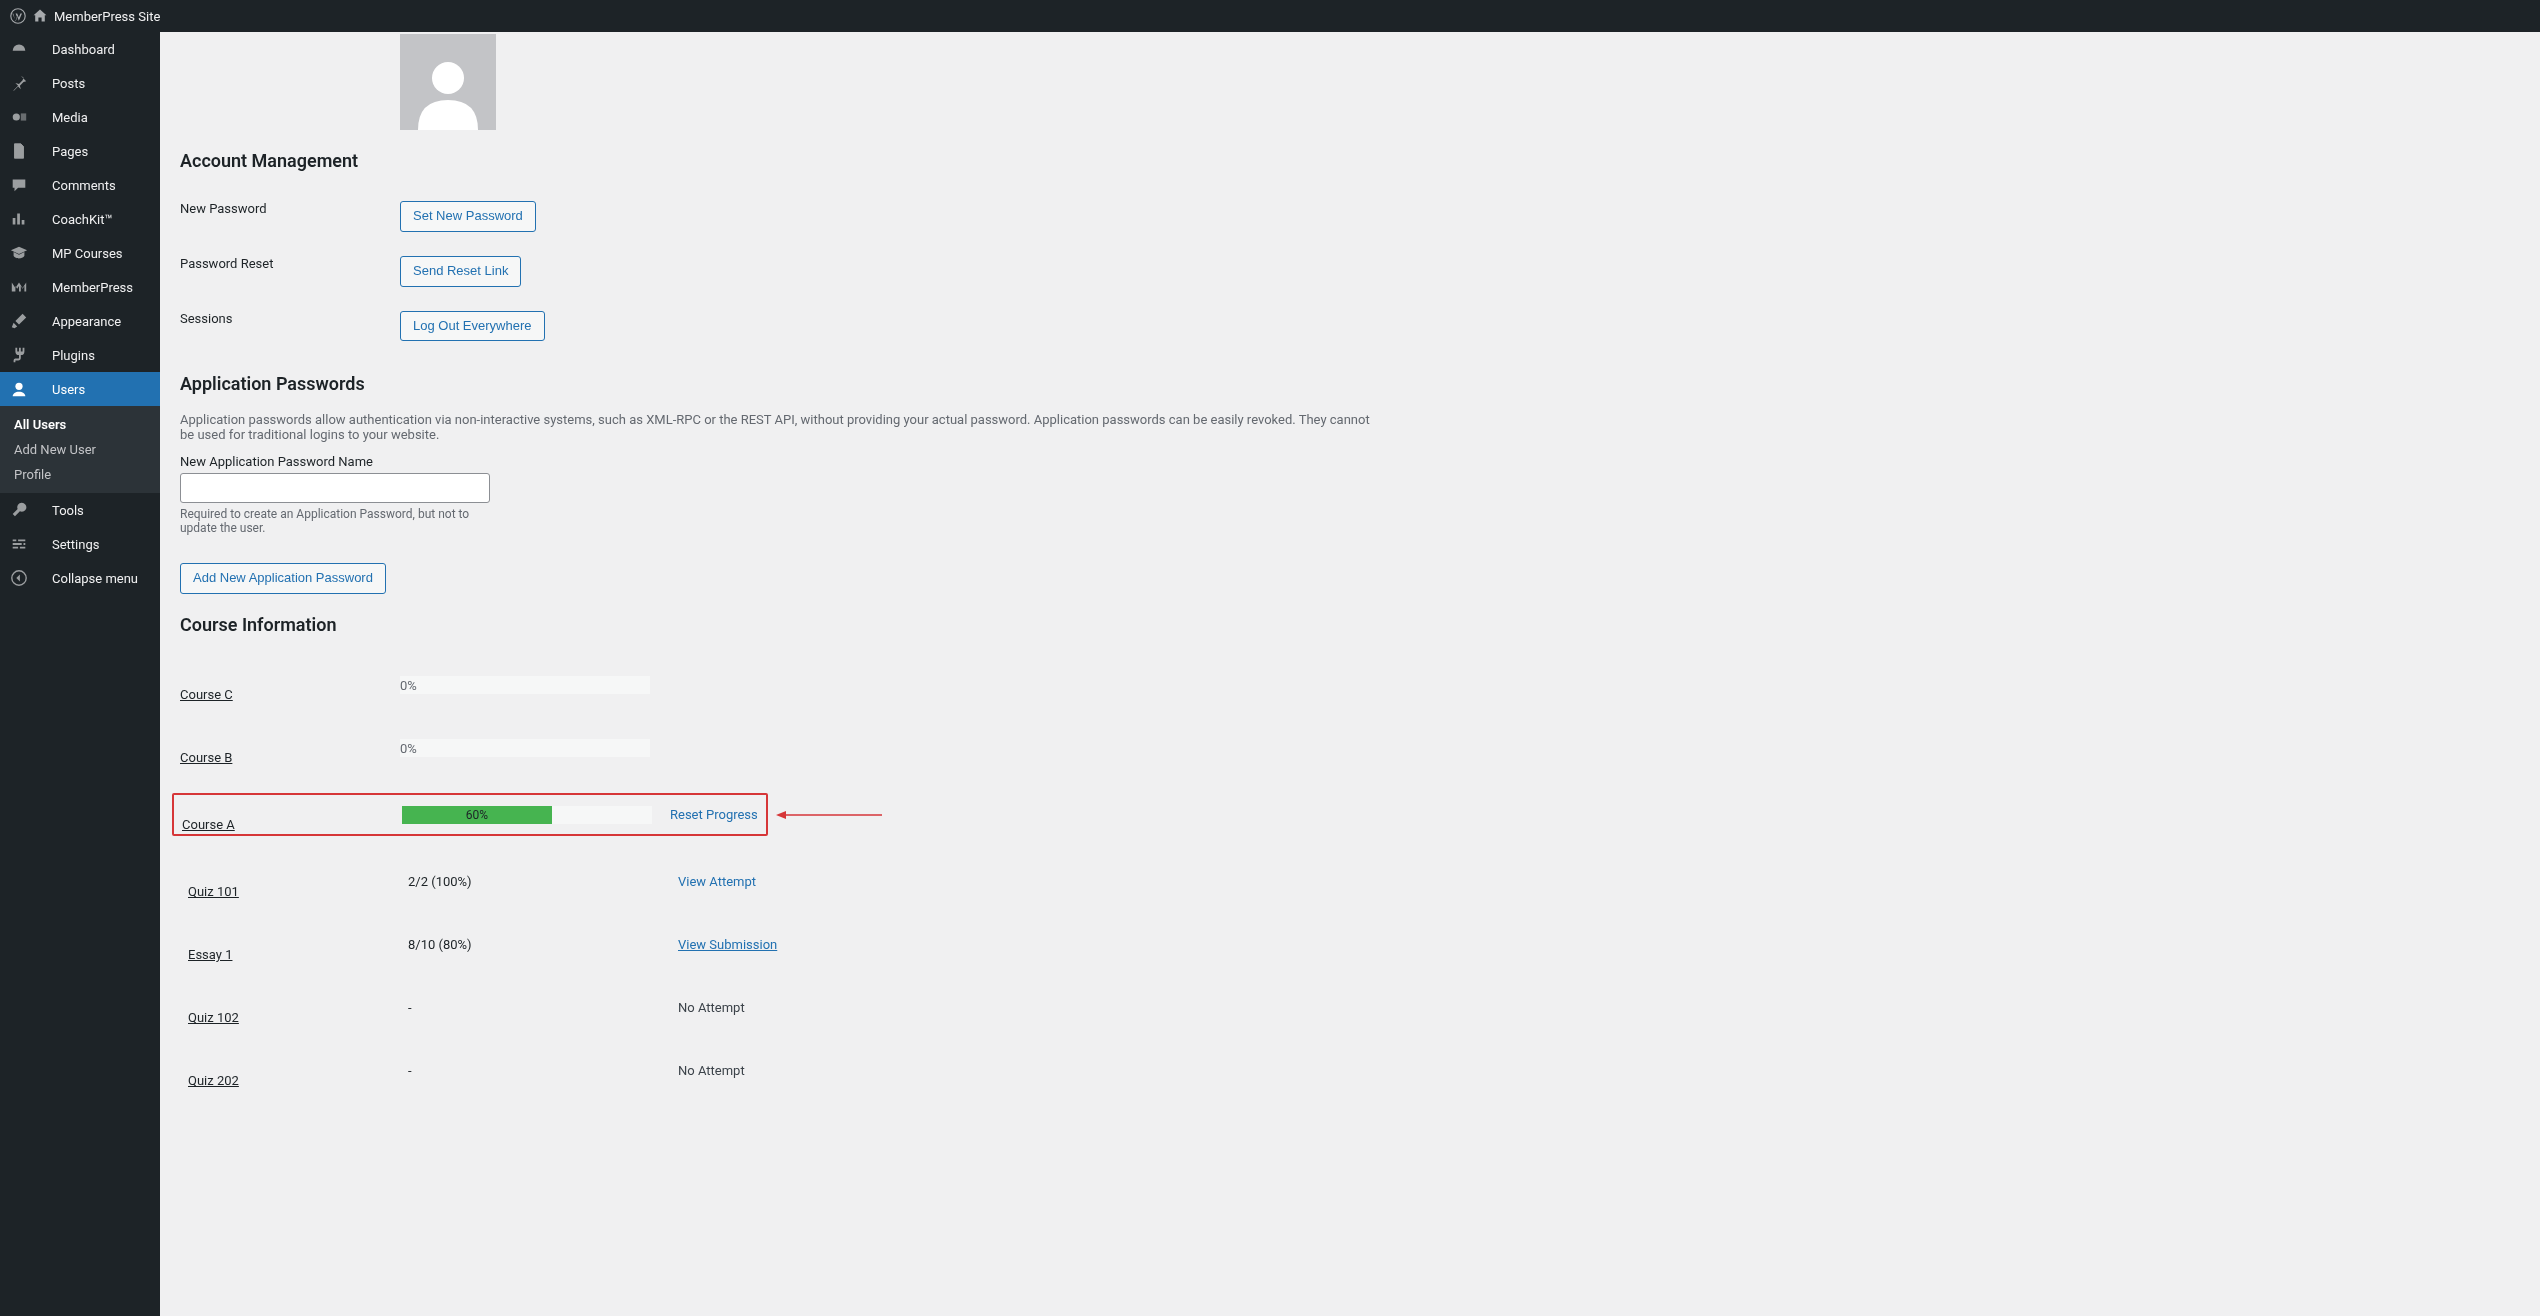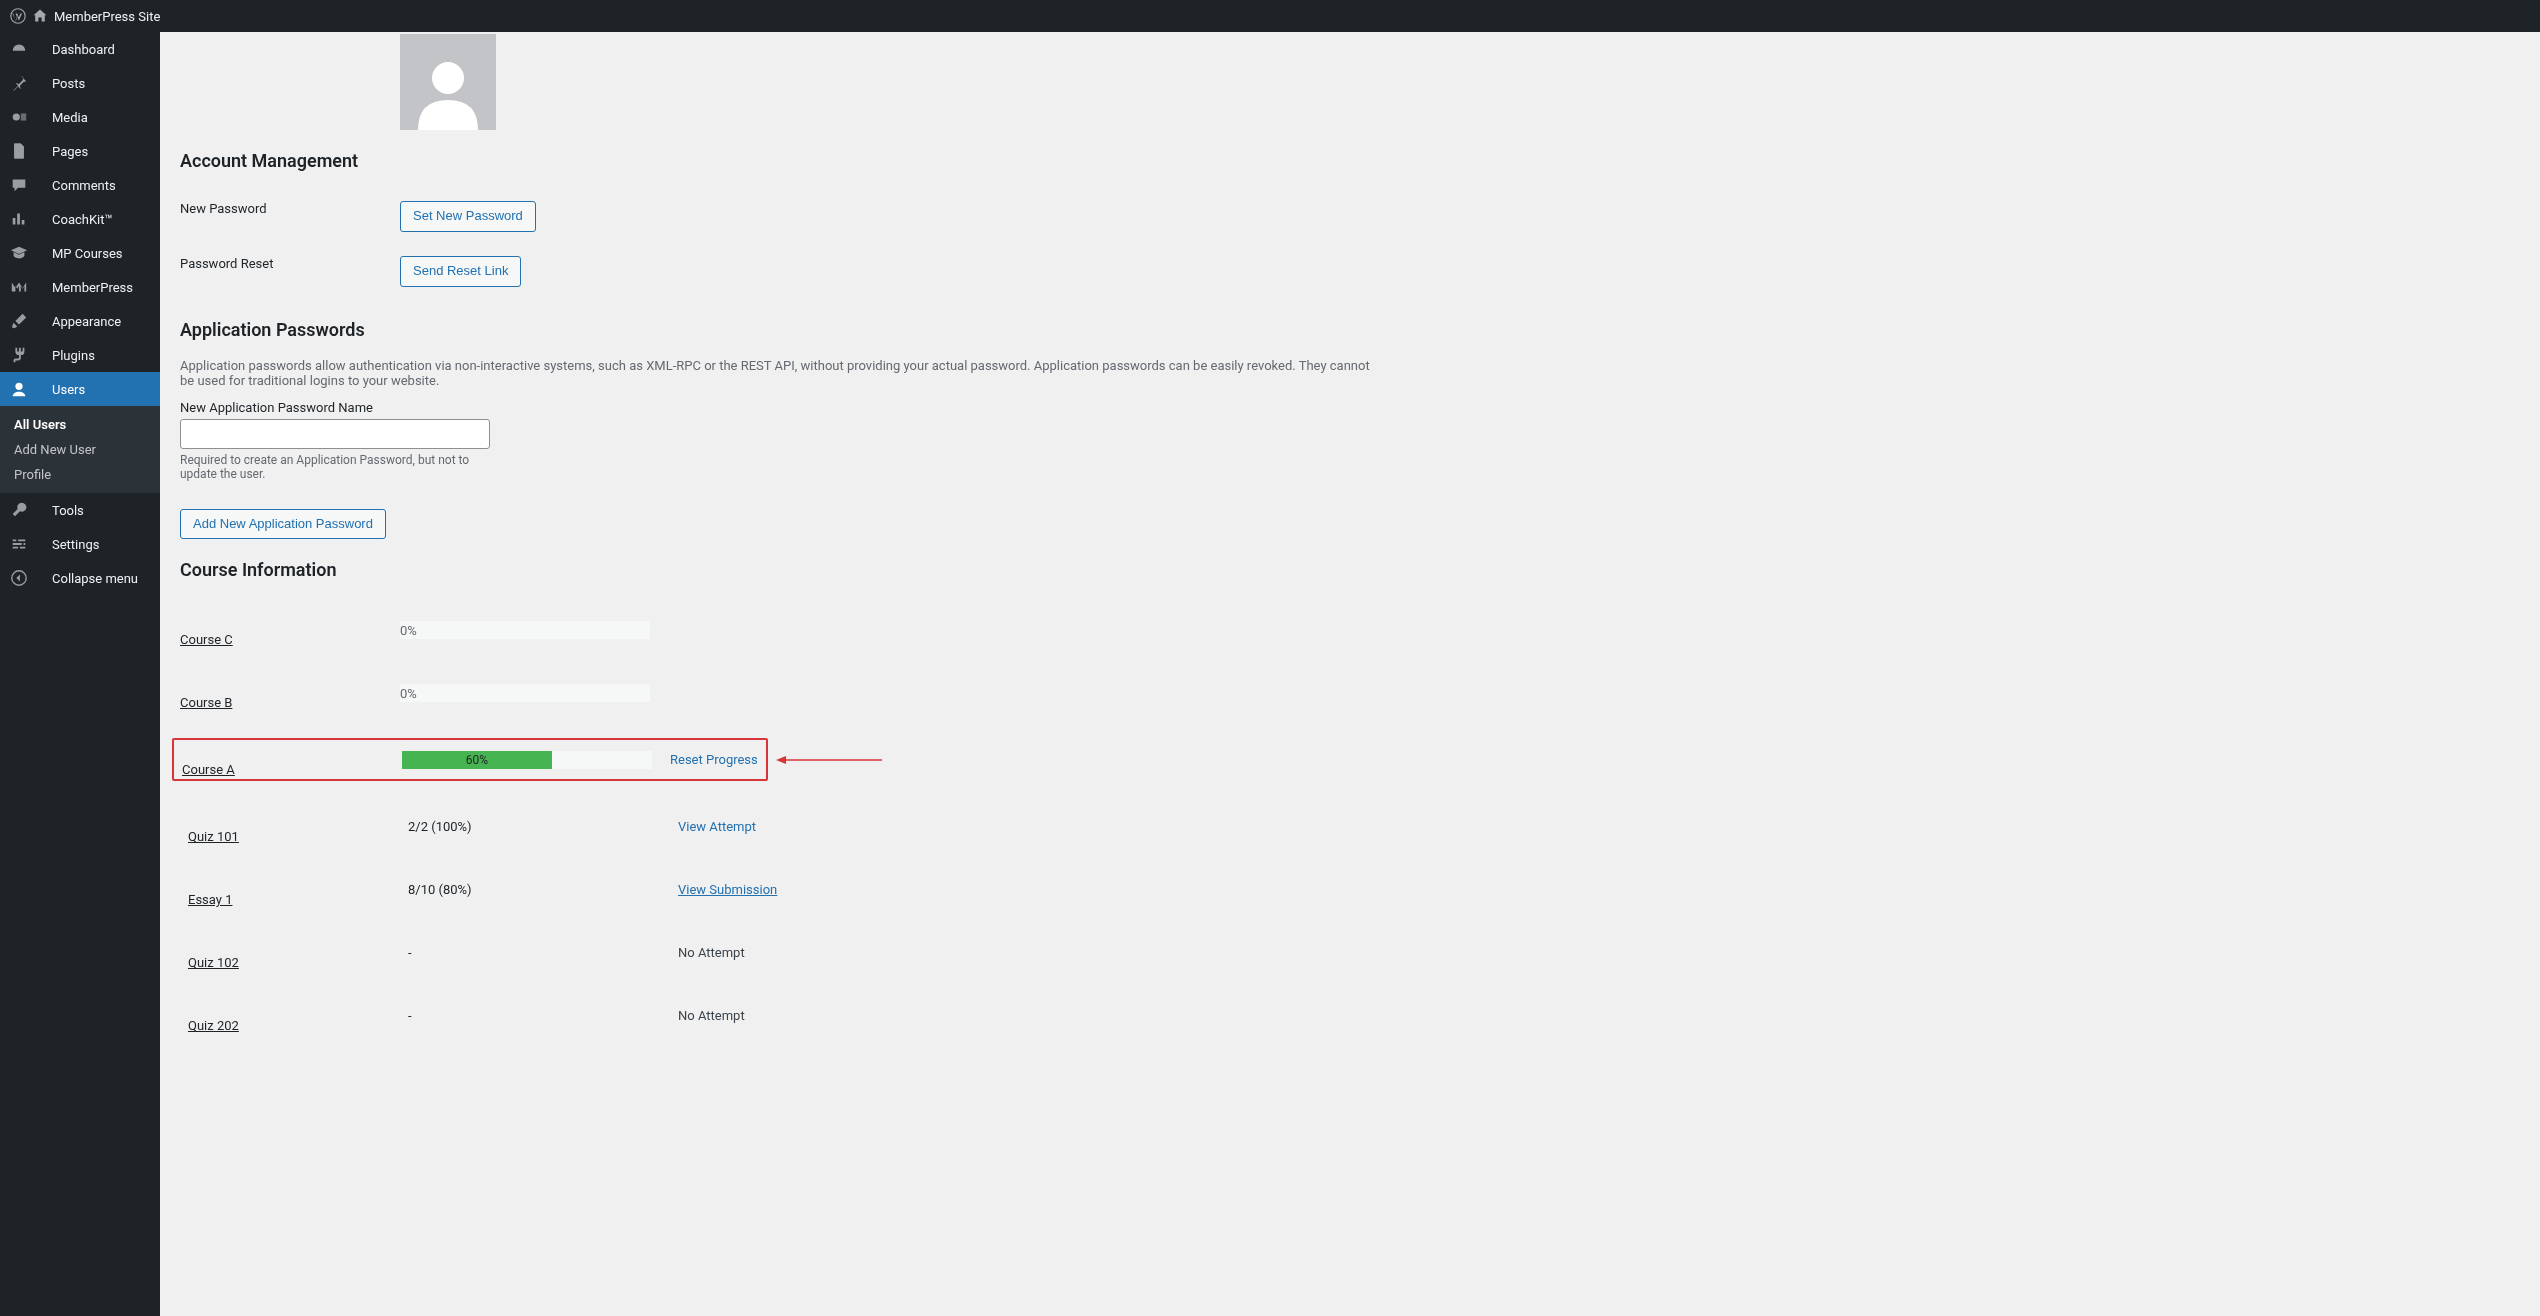--- a/index.html
+++ b/index.html
@@ -204,20 +204,24 @@
 
     <div class="form-table">
       <div class="form-row">
         <div class="label">New Password</div>
         <div class="field"><button class="btn">Set New Password</button></div>
       </div>
       <div class="form-row">
         <div class="label">Password Reset</div>
         <div class="field"><button class="btn">Send Reset Link</button></div>
       </div>
+      <div class="form-row">
+        <div class="label">Sessions</div>
+        <div class="field"><button class="btn">Log Out Everywhere</button></div>
+      </div>
     </div>
 
     <h2 class="section">Application Passwords</h2>
     <p class="desc">Application passwords allow authentication via non-interactive systems, such as XML-RPC or the REST API, without providing your actual password. Application passwords can be easily revoked. They cannot be used for traditional logins to your website.</p>
     <label class="field-label">New Application Password Name</label>
     <input type="text" class="text" style="">
     <p class="hint">Required to create an Application Password, but not to update the user.</p>
     <button class="btn" style="margin-top:28px">Add New Application Password</button>
 
     <h2 class="section">Course Information</h2>

